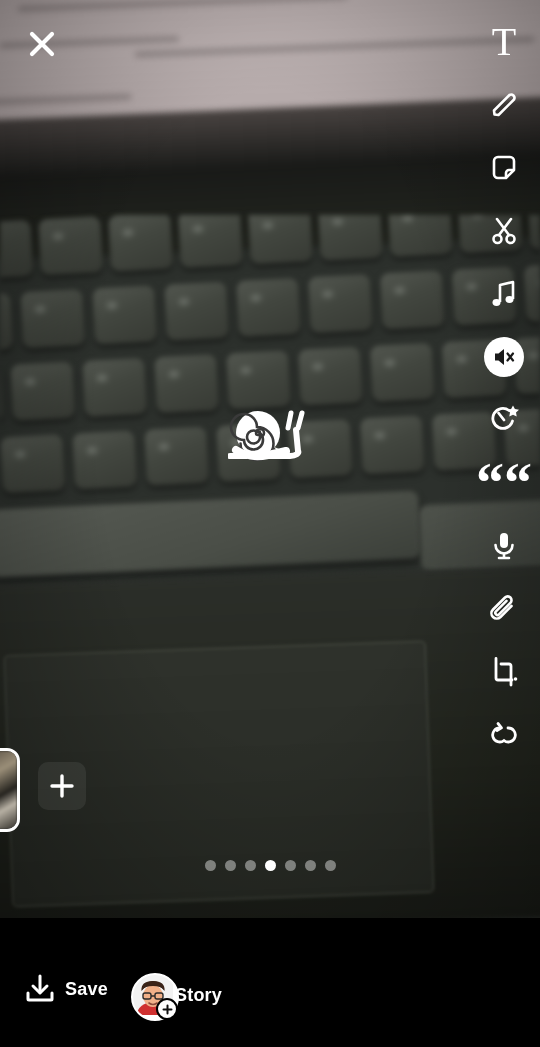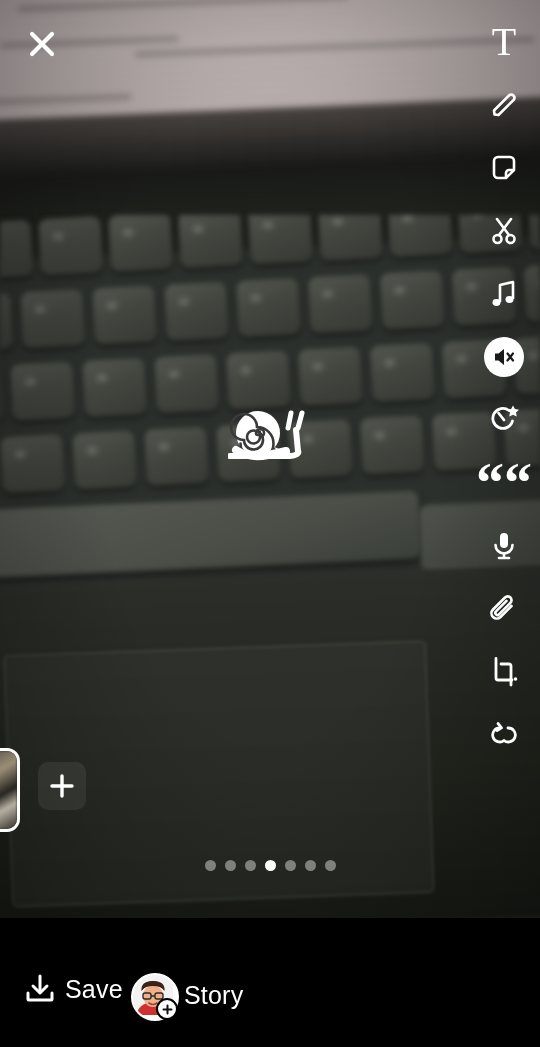--- a/index.html
+++ b/index.html
@@ -240,27 +240,26 @@
     display: flex;
     align-items: center;
     gap: 9px;
     cursor: pointer;
   }
   .action-story {
     position: absolute;
     left: 131px; top: 973px;
     display: flex;
     align-items: center;
-    gap: 9px;
     cursor: pointer;
   }
   .action-label {
     color: #ffffff;
-    font-size: 25px;
-    font-weight: 400;
+    font-size: 18px;
+    font-weight: 700;
     letter-spacing: 0.2px;
   }
   .avatar-wrap {
     position: relative;
     width: 44px; height: 44px;
   }
   .avatar-ring {
     position: absolute;
     left: 0; top: 0;
     width: 44px; height: 44px;

